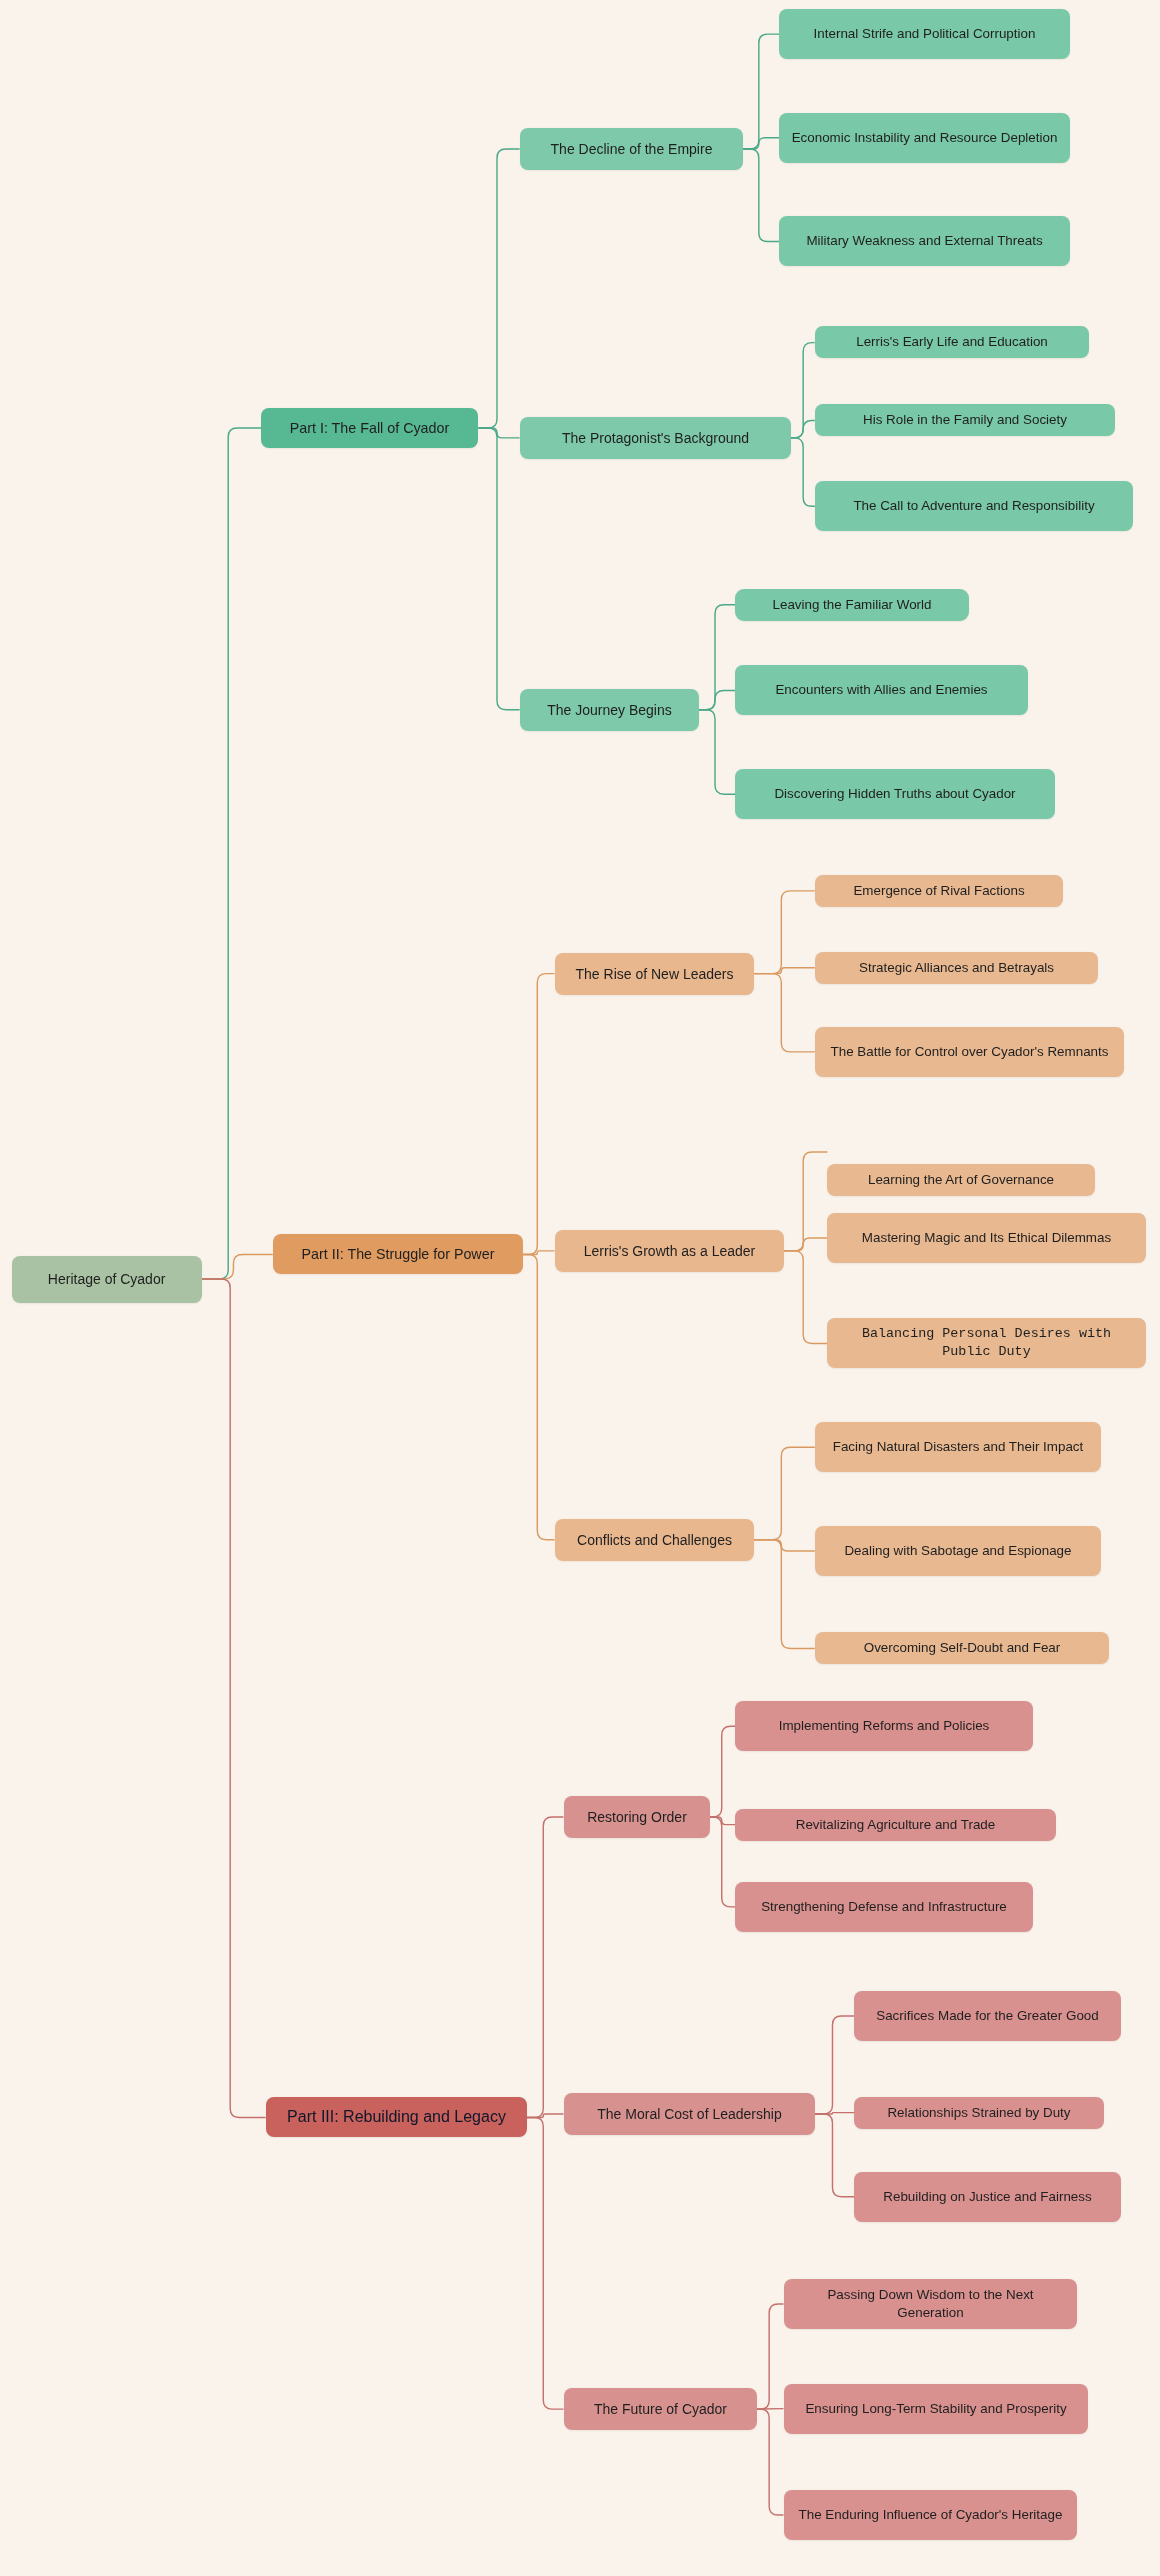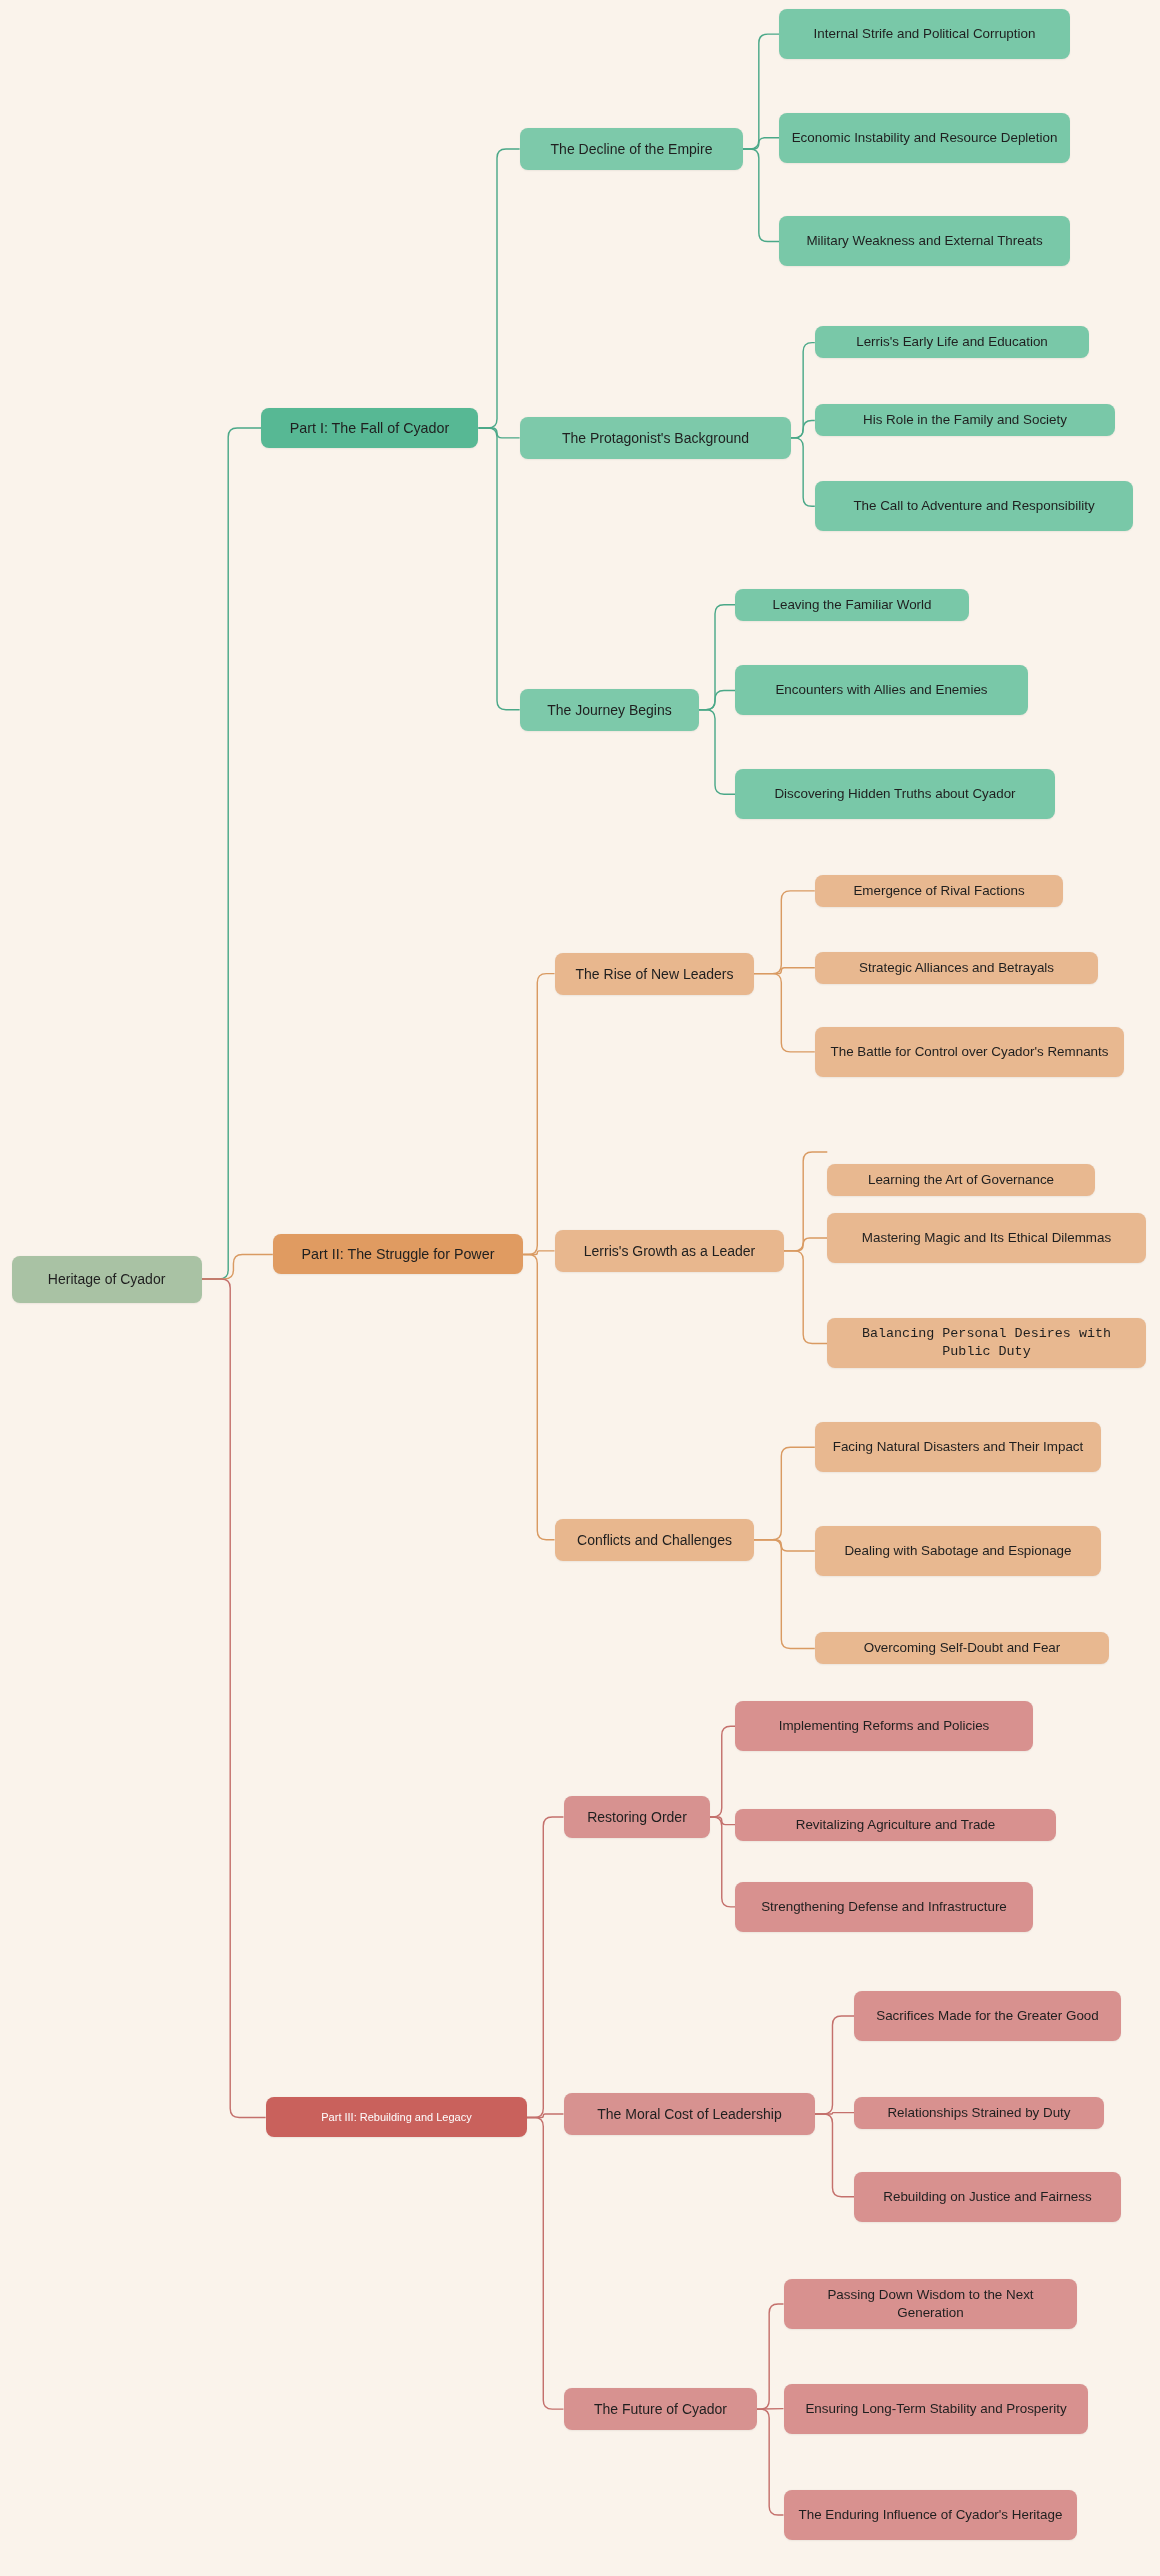--- a/index.html
+++ b/index.html
@@ -32,21 +32,21 @@
     text-align: center;
     border-radius: 8px;
     color: #1f1f1f;
     line-height: 1.32;
     padding: 3.6px 9px;
     box-shadow: 0 0.9px 1.8px rgba(0,0,0,0.06);
   }
   .n-root     { background: #a9c2a4; font-size: 14px; }
   .n-l1-green { background: #57b894; font-size: 14.3px; }
   .n-l1-org   { background: #e09b61; font-size: 14.3px; }
-  .n-l1-red   { background: #c9615c; font-size: 11px; color: #ffffff; }
+  .n-l1-red   { background: #c9615c; font-size: 16px; color: #0f172a; }
   .n-l2-green { background: #7dc9aa; font-size: 14px; text-align: right; }
   .n-l2-org   { background: #e8b78e; font-size: 14px; }
   .n-l2-red   { background: #d79290; font-size: 14px; }
   .n-l3-green { background: #79c8a8; font-size: 13.4px; }
   .n-l3-org   { background: #e8b890; font-size: 13.4px; }
   .n-l3-red   { background: #d8918f; font-size: 13.4px; }
 </style>
 </head>
 <body>
 
@@ -97,21 +97,21 @@
       <div class="node n-l1-green" style="left: 261px; top: 408px; width: 217px; height: 40px;">Part I: The Fall of Cyador</div>
       <div class="node n-l2-green" style="left: 520px; top: 128px; width: 223px; height: 42px;">The Decline of the Empire</div>
       <div class="node n-l3-green" style="left: 779px; top: 9px; width: 291px; height: 50px;">Internal Strife and Political Corruption</div>
       <div class="node n-l3-green" style="left: 779px; top: 113px; width: 291px; height: 50px;">Economic Instability and Resource Depletion</div>
       <div class="node n-l3-green" style="left: 779px; top: 216px; width: 291px; height: 50px;">Military Weakness and External Threats</div>
       <div class="node n-l2-green" style="left: 520px; top: 417px; width: 271px; height: 42px;">The Protagonist's Background</div>
       <div class="node n-l3-green" style="left: 815px; top: 326px; width: 274px; height: 32px;">Lerris's Early Life and Education</div>
       <div class="node n-l3-green" style="left: 815px; top: 404px; width: 300px; height: 32px;">His Role in the Family and Society</div>
       <div class="node n-l3-green" style="left: 815px; top: 481px; width: 318px; height: 50px;">The Call to Adventure and Responsibility</div>
       <div class="node n-l2-green" style="left: 520px; top: 689px; width: 179px; height: 42px;">The Journey Begins</div>
-      <div class="node n-l3-green" style="left: 735px; top: 589px; width: 234px; height: 32px;">Leaving the Familiar World</div>
+      <div class="node n-l3-green" style="left: 735px; top: 589px; width: 234px; height: 32px; border-radius: 9px;">Leaving the Familiar World</div>
       <div class="node n-l3-green" style="left: 735px; top: 665px; width: 293px; height: 50px;">Encounters with Allies and Enemies</div>
       <div class="node n-l3-green" style="left: 735px; top: 769px; width: 320px; height: 50px;">Discovering Hidden Truths about Cyador</div>
       <div class="node n-l1-org" style="left: 273px; top: 1234px; width: 250px; height: 40px;">Part II: The Struggle for Power</div>
       <div class="node n-l2-org" style="left: 555px; top: 953px; width: 199px; height: 42px;">The Rise of New Leaders</div>
       <div class="node n-l3-org" style="left: 815px; top: 875px; width: 248px; height: 32px;">Emergence of Rival Factions</div>
       <div class="node n-l3-org" style="left: 815px; top: 952px; width: 283px; height: 32px;">Strategic Alliances and Betrayals</div>
       <div class="node n-l3-org" style="left: 815px; top: 1027px; width: 309px; height: 50px;">The Battle for Control over Cyador's Remnants</div>
       <div class="node n-l2-org" style="left: 555px; top: 1230px; width: 229px; height: 42px;">Lerris's Growth as a Leader</div>
       <div class="node n-l3-org" style="left: 827px; top: 1164px; width: 268px; height: 32px;">Learning the Art of Governance</div>
       <div class="node n-l3-org" style="left: 827px; top: 1213px; width: 319px; height: 50px;">Mastering Magic and Its Ethical Dilemmas</div>

